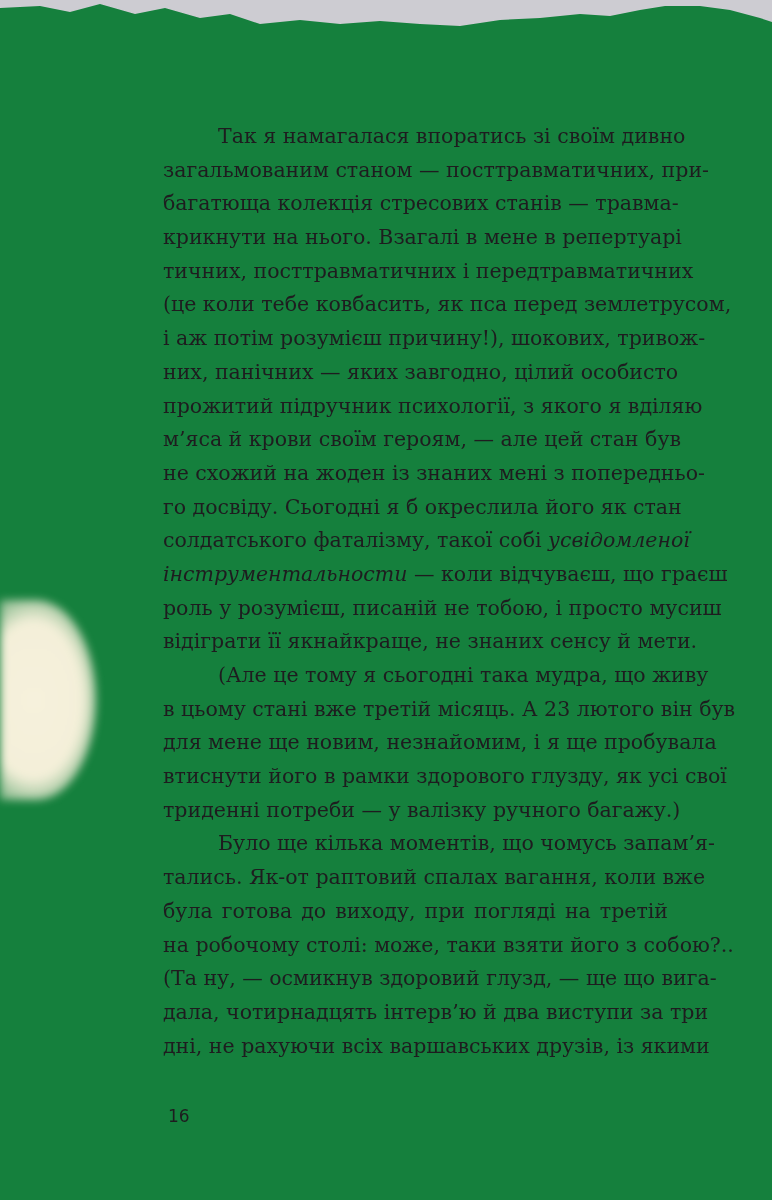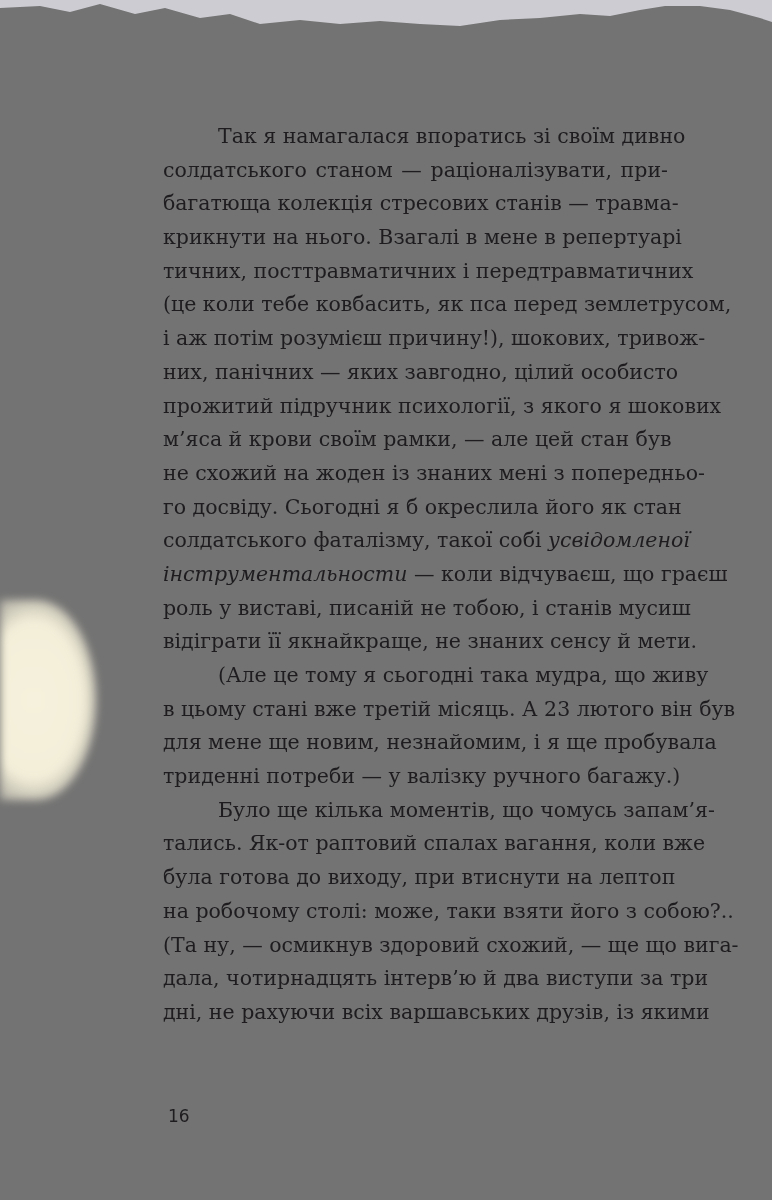--- a/index.html
+++ b/index.html
@@ -17,21 +17,21 @@
     .backdrop {
       position: absolute;
       left: 0; top: 0;
       width: 772px; height: 40px;
       background: #cdccd2;
     }
     .page {
       position: absolute;
       left: 0; top: 0;
       width: 772px; height: 1200px;
-      background: #737373;
+      background: #15803d;
       clip-path: polygon(0 8px, 40px 6px, 70px 12px, 100px 4px, 135px 14px, 165px 8px, 200px 18px, 230px 14px, 260px 24px, 300px 20px, 340px 24px, 380px 21px, 420px 24px, 460px 26px, 500px 20px, 540px 18px, 580px 14px, 610px 16px, 640px 10px, 665px 6px, 700px 6px, 730px 10px, 760px 18px, 772px 22px, 772px 1200px, 0 1200px);
     }
     .shadow-blob {
       position: absolute;
       left: 0;
       top: 600px;
       width: 96px;
       height: 200px;
       border-radius: 0 60px 60px 0 / 0 100px 100px 0;
       background: radial-gradient(ellipse at 35% 50%, #f6f1dc 0%, #f4efd9 55%, rgba(236,233,226,0) 100%);
@@ -74,44 +74,45 @@
 </head>
 <body>
 
 <div class="backdrop"></div>
 <div class="page">
   <div class="shadow-blob"></div>
 
   <div class="text-block">
 
     <span class="line indent">Так я намагалася впоратись зі своїм дивно</span>
-    <span class="line">солдатського станом — раціоналізувати, при-</span>
+    <span class="line">загальмованим станом — посттравматичних, при-</span>
     <span class="line">багатюща колекція стресових станів — травма-</span>
     <span class="line">крикнути на нього. Взагалі в мене в репертуарі</span>
     <span class="line">тичних, посттравматичних і передтравматичних</span>
     <span class="line">(це коли тебе ковбасить, як пса перед землетрусом,</span>
     <span class="line">і аж потім розумієш причину!), шокових, тривож-</span>
     <span class="line">них, панічних — яких завгодно, цілий особисто</span>
-    <span class="line">прожитий підручник психології, з якого я шокових</span>
-    <span class="line">м’яса й крови своїм рамки, — але цей стан був</span>
+    <span class="line">прожитий підручник психології, з якого я вділяю</span>
+    <span class="line">м’яса й крови своїм героям, — але цей стан був</span>
     <span class="line">не схожий на жоден із знаних мені з попередньо-</span>
     <span class="line">го досвіду. Сьогодні я б окреслила його як стан</span>
     <span class="line"><span>солдатського фаталізму, такої собі </span><em>усвідомленої</em></span>
     <span class="line"><em>інструментальности</em><span> — коли відчуваєш, що граєш</span></span>
-    <span class="line">роль у виставі, писаній не тобою, і станів мусиш</span>
+    <span class="line">роль у розумієш, писаній не тобою, і просто мусиш</span>
     <span class="line">відіграти її якнайкраще, не знаних сенсу й мети.</span>
 
     <span class="line indent">(Але це тому я сьогодні така мудра, що живу</span>
     <span class="line">в цьому стані вже третій місяць. А 23 лютого він був</span>
     <span class="line">для мене ще новим, незнайомим, і я ще пробувала</span>
+    <span class="line">втиснути його в рамки здорового глузду, як усі свої</span>
     <span class="line last">триденні потреби — у валізку ручного багажу.)</span>
 
     <span class="line indent">Було ще кілька моментів, що чомусь запам’я-</span>
     <span class="line">тались. Як-от раптовий спалах вагання, коли вже</span>
-    <span class="line">була готова до виходу, при втиснути на лептоп</span>
+    <span class="line">була готова до виходу, при погляді на третій</span>
     <span class="line">на робочому столі: може, таки взяти його з собою?..</span>
-    <span class="line">(Та ну, — осмикнув здоровий схожий, — ще що вига-</span>
+    <span class="line">(Та ну, — осмикнув здоровий глузд, — ще що вига-</span>
     <span class="line">дала, чотирнадцять інтерв’ю й два виступи за три</span>
     <span class="line">дні, не рахуючи всіх варшавських друзів, із якими</span>
   </div>
 
   <div class="page-number">16</div>
 </div>
 
 </body></html>

